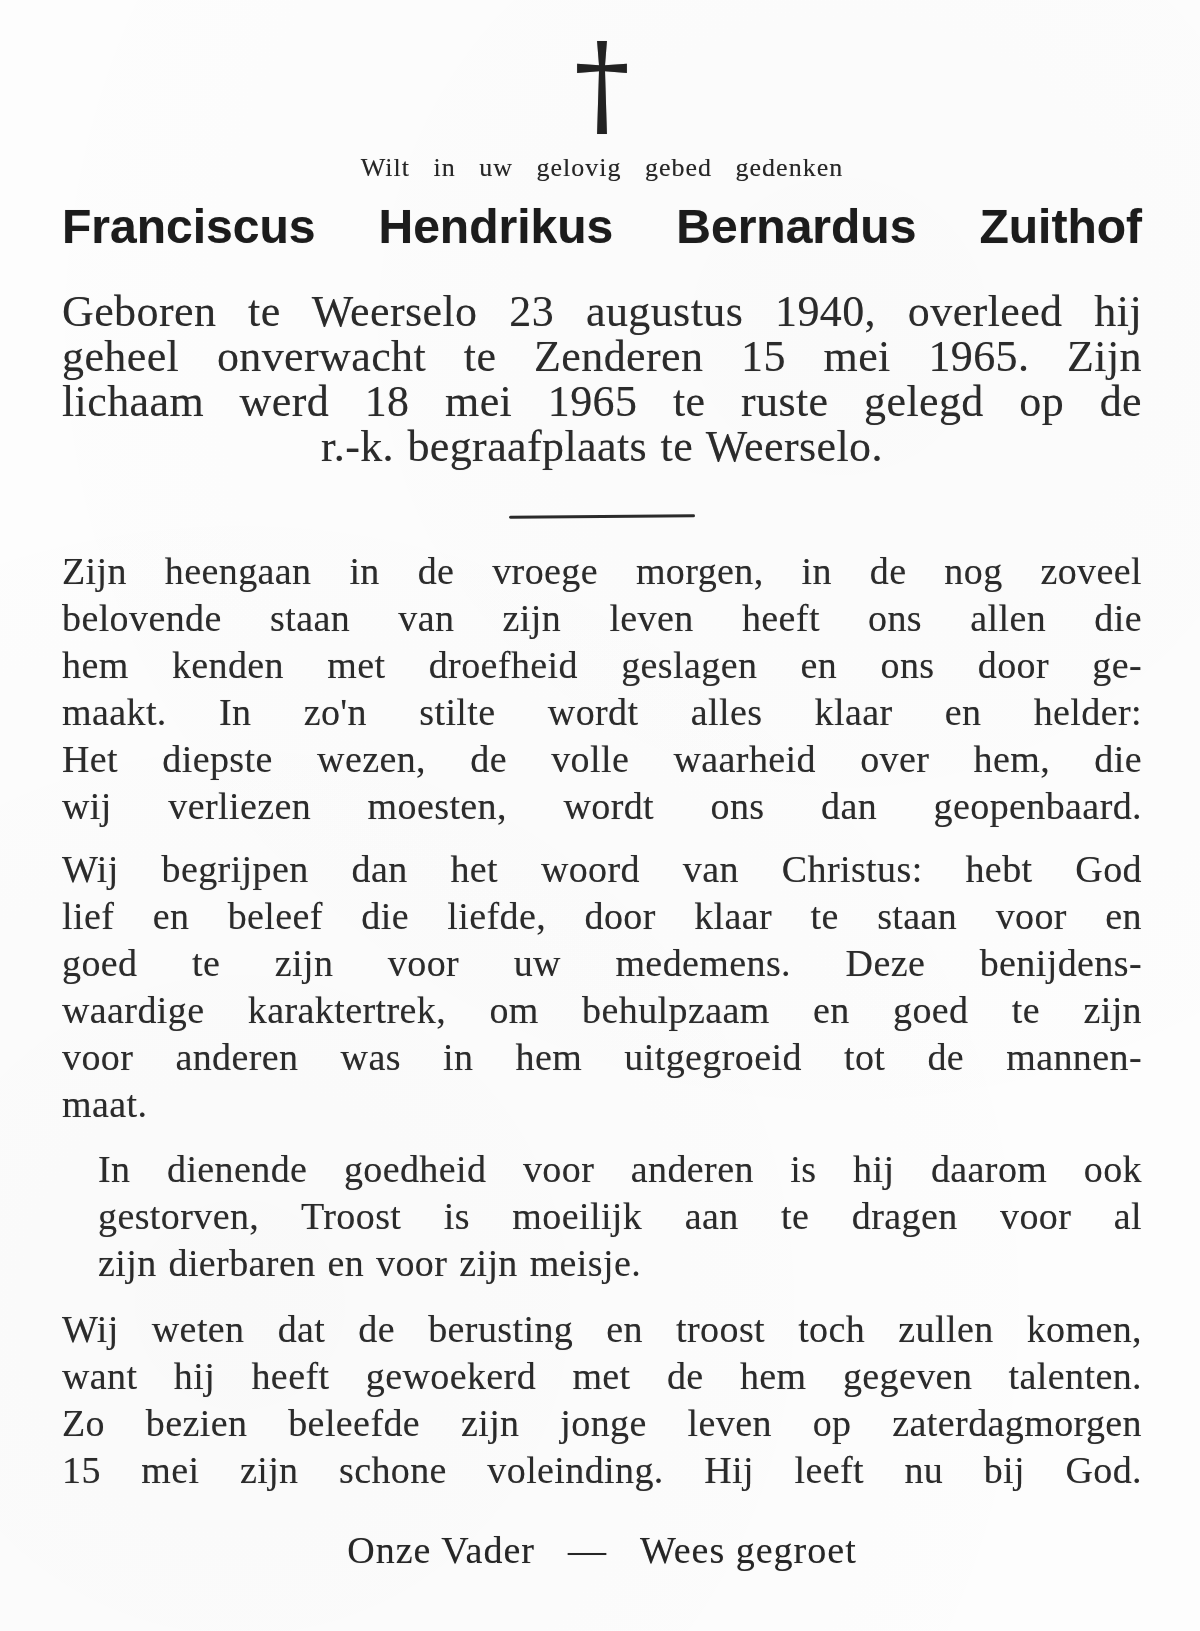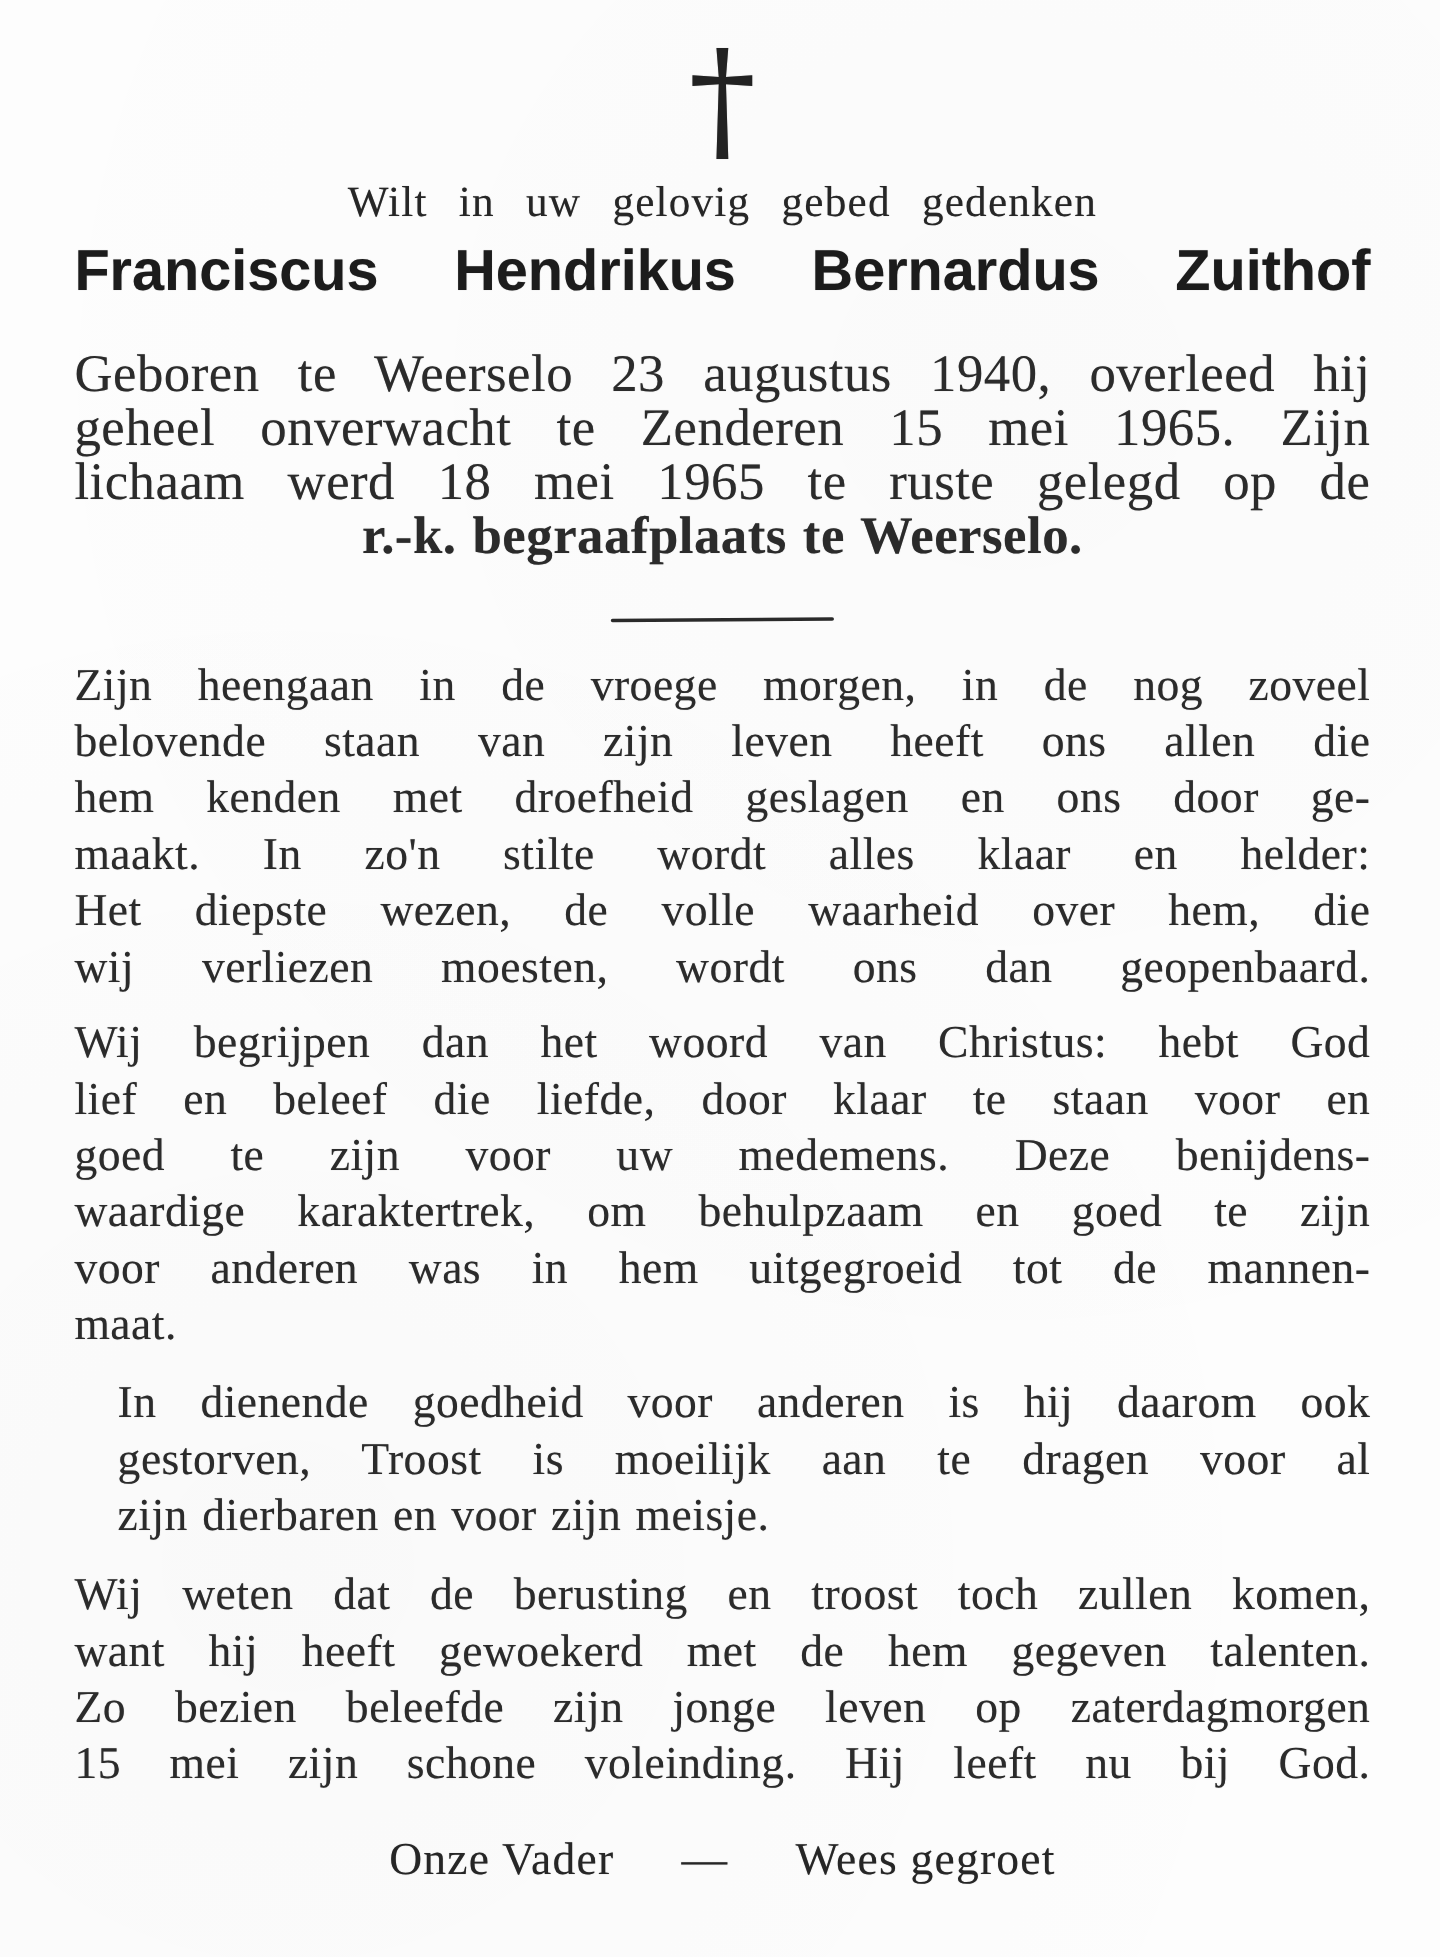--- a/index.html
+++ b/index.html
@@ -24,21 +24,21 @@
   .cross {
     text-align: center;
     font-family: "DejaVu Serif", serif;
     font-size: 112px;
     line-height: 100px;
     color: #222;
   }
   .invocation {
     margin-top: 12px;
     text-align: center;
-    font-size: 36px;
+    font-size: 26px;
     line-height: 44px;
     word-spacing: 16px;
     letter-spacing: 1px;
     color: #262626;
   }
   .name {
     margin-top: 7px;
     font-family: "Liberation Sans", sans-serif;
     font-weight: 700;
     font-size: 48px;
@@ -56,40 +56,40 @@
     font-size: 38px;
     line-height: 47px;
   }
   .line {
     text-align: justify;
     text-align-last: justify;
     letter-spacing: 0.4px;
     word-spacing: 2px;
     white-space: normal;
   }
-  .align-center { text-align: center; text-align-last: center; font-weight: bold; }
+  .align-center { text-align: center; text-align-last: center; }
   .align-left   { text-align: left;   text-align-last: left; }
   .divider {
     width: 186px;
     height: 3px;
     background: #2a2a2a;
     border-radius: 2px;
     margin: 46px auto 0 auto;
     transform: rotate(-0.4deg);
   }
   .p2 { margin-top: 30px; }
   .p3 { margin-top: 16px; }
   .p4 { margin-top: 18px; margin-left: 36px; }
   .p5 { margin-top: 19px; }
   .footer {
     margin-top: 32px;
     display: flex;
     justify-content: center;
     align-items: baseline;
-    gap: 56px;
+    gap: 33px;
     font-size: 38px;
     line-height: 48px;
     letter-spacing: 1px;
     color: #262626;
   }
 </style>
 </head>
 <body>
 
 <div class="card">

